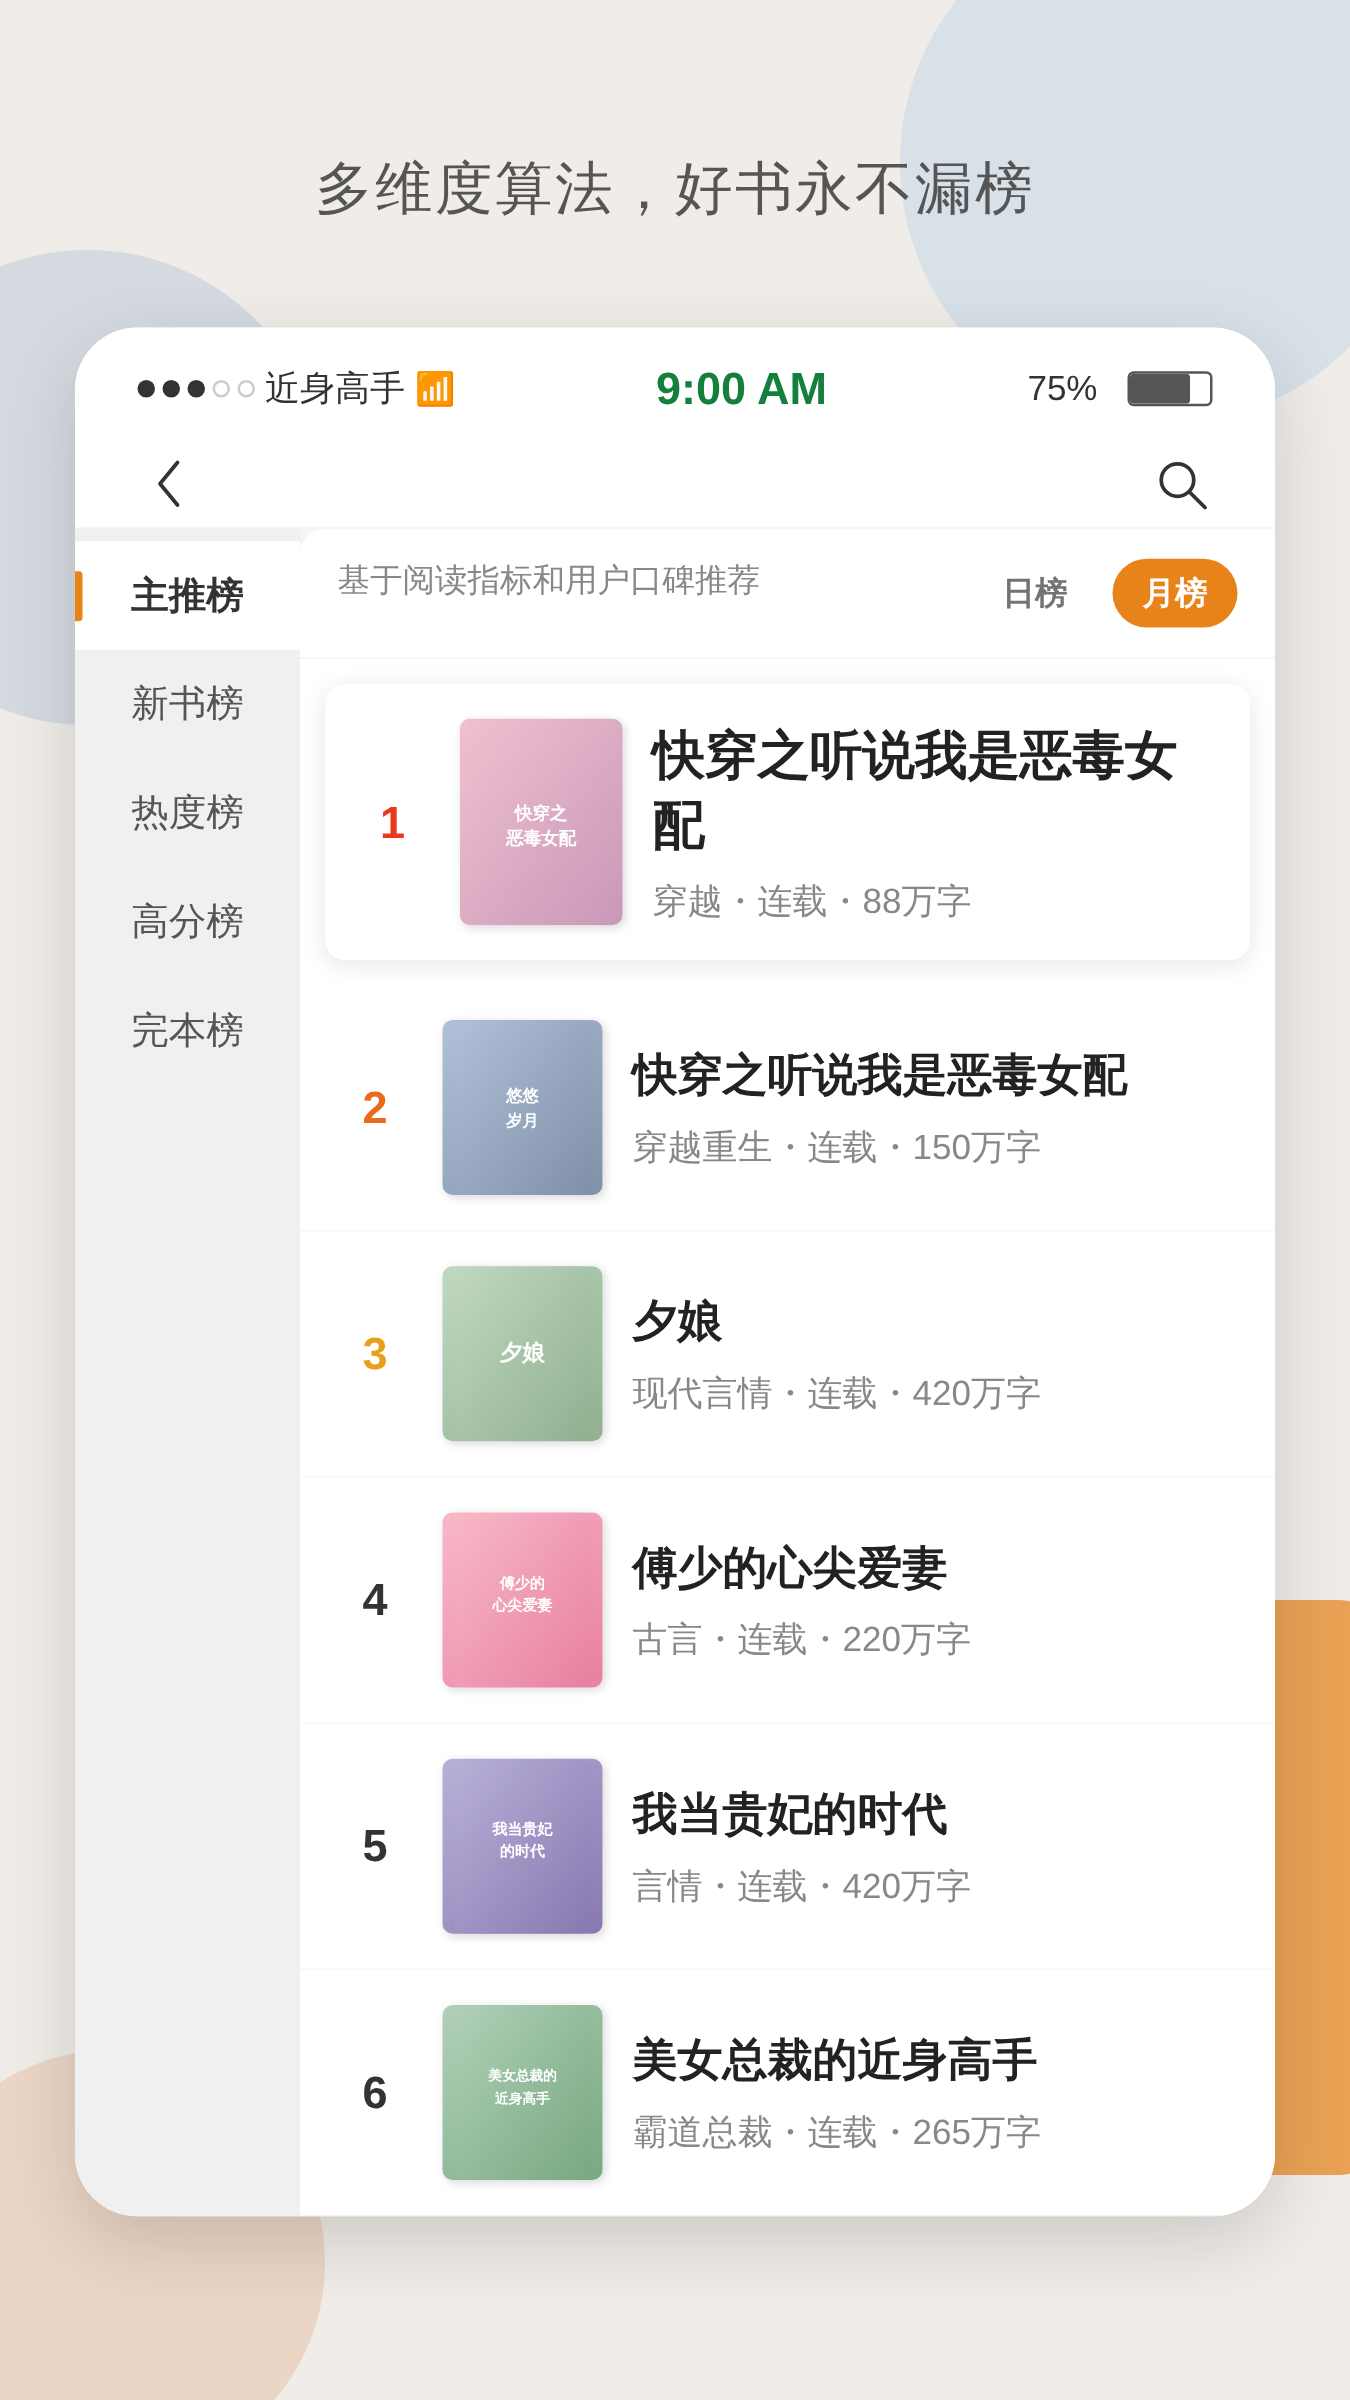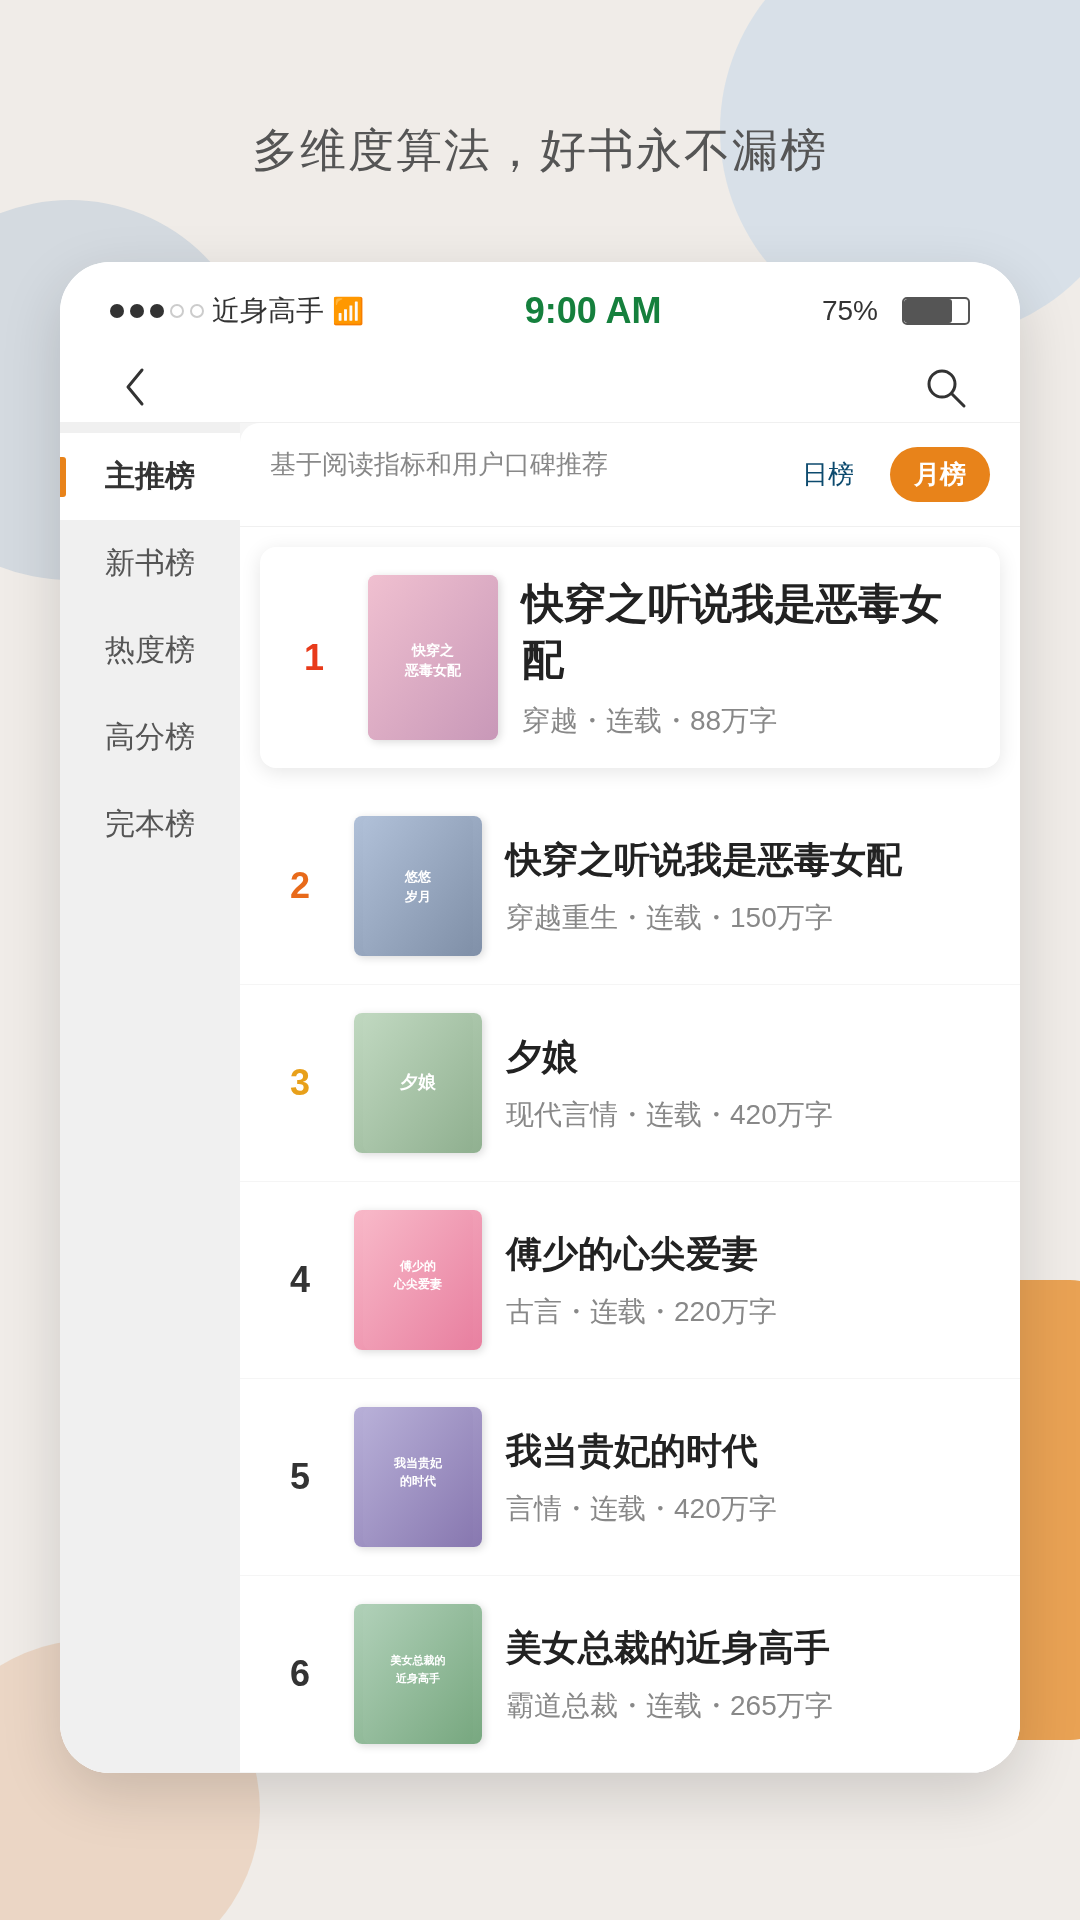--- a/index.html
+++ b/index.html
@@ -227,24 +227,25 @@
       font-size: 26px;
       color: #888;
     }
     .filter-tabs {
       display: flex; gap: 12px;
     }
     .filter-tab {
       padding: 10px 24px;
       border-radius: 30px;
       font-size: 26px;
-      color: #0c4a6e;
+      color: #737373;
       background: transparent;
       border: none;
       cursor: pointer;
+      font-weight: bold;
     }
     .filter-tab.active {
       background: #e8831a;
       color: #ffffff;
       font-weight: 600;
     }
 
     
     .rank-item {
       display: flex;

